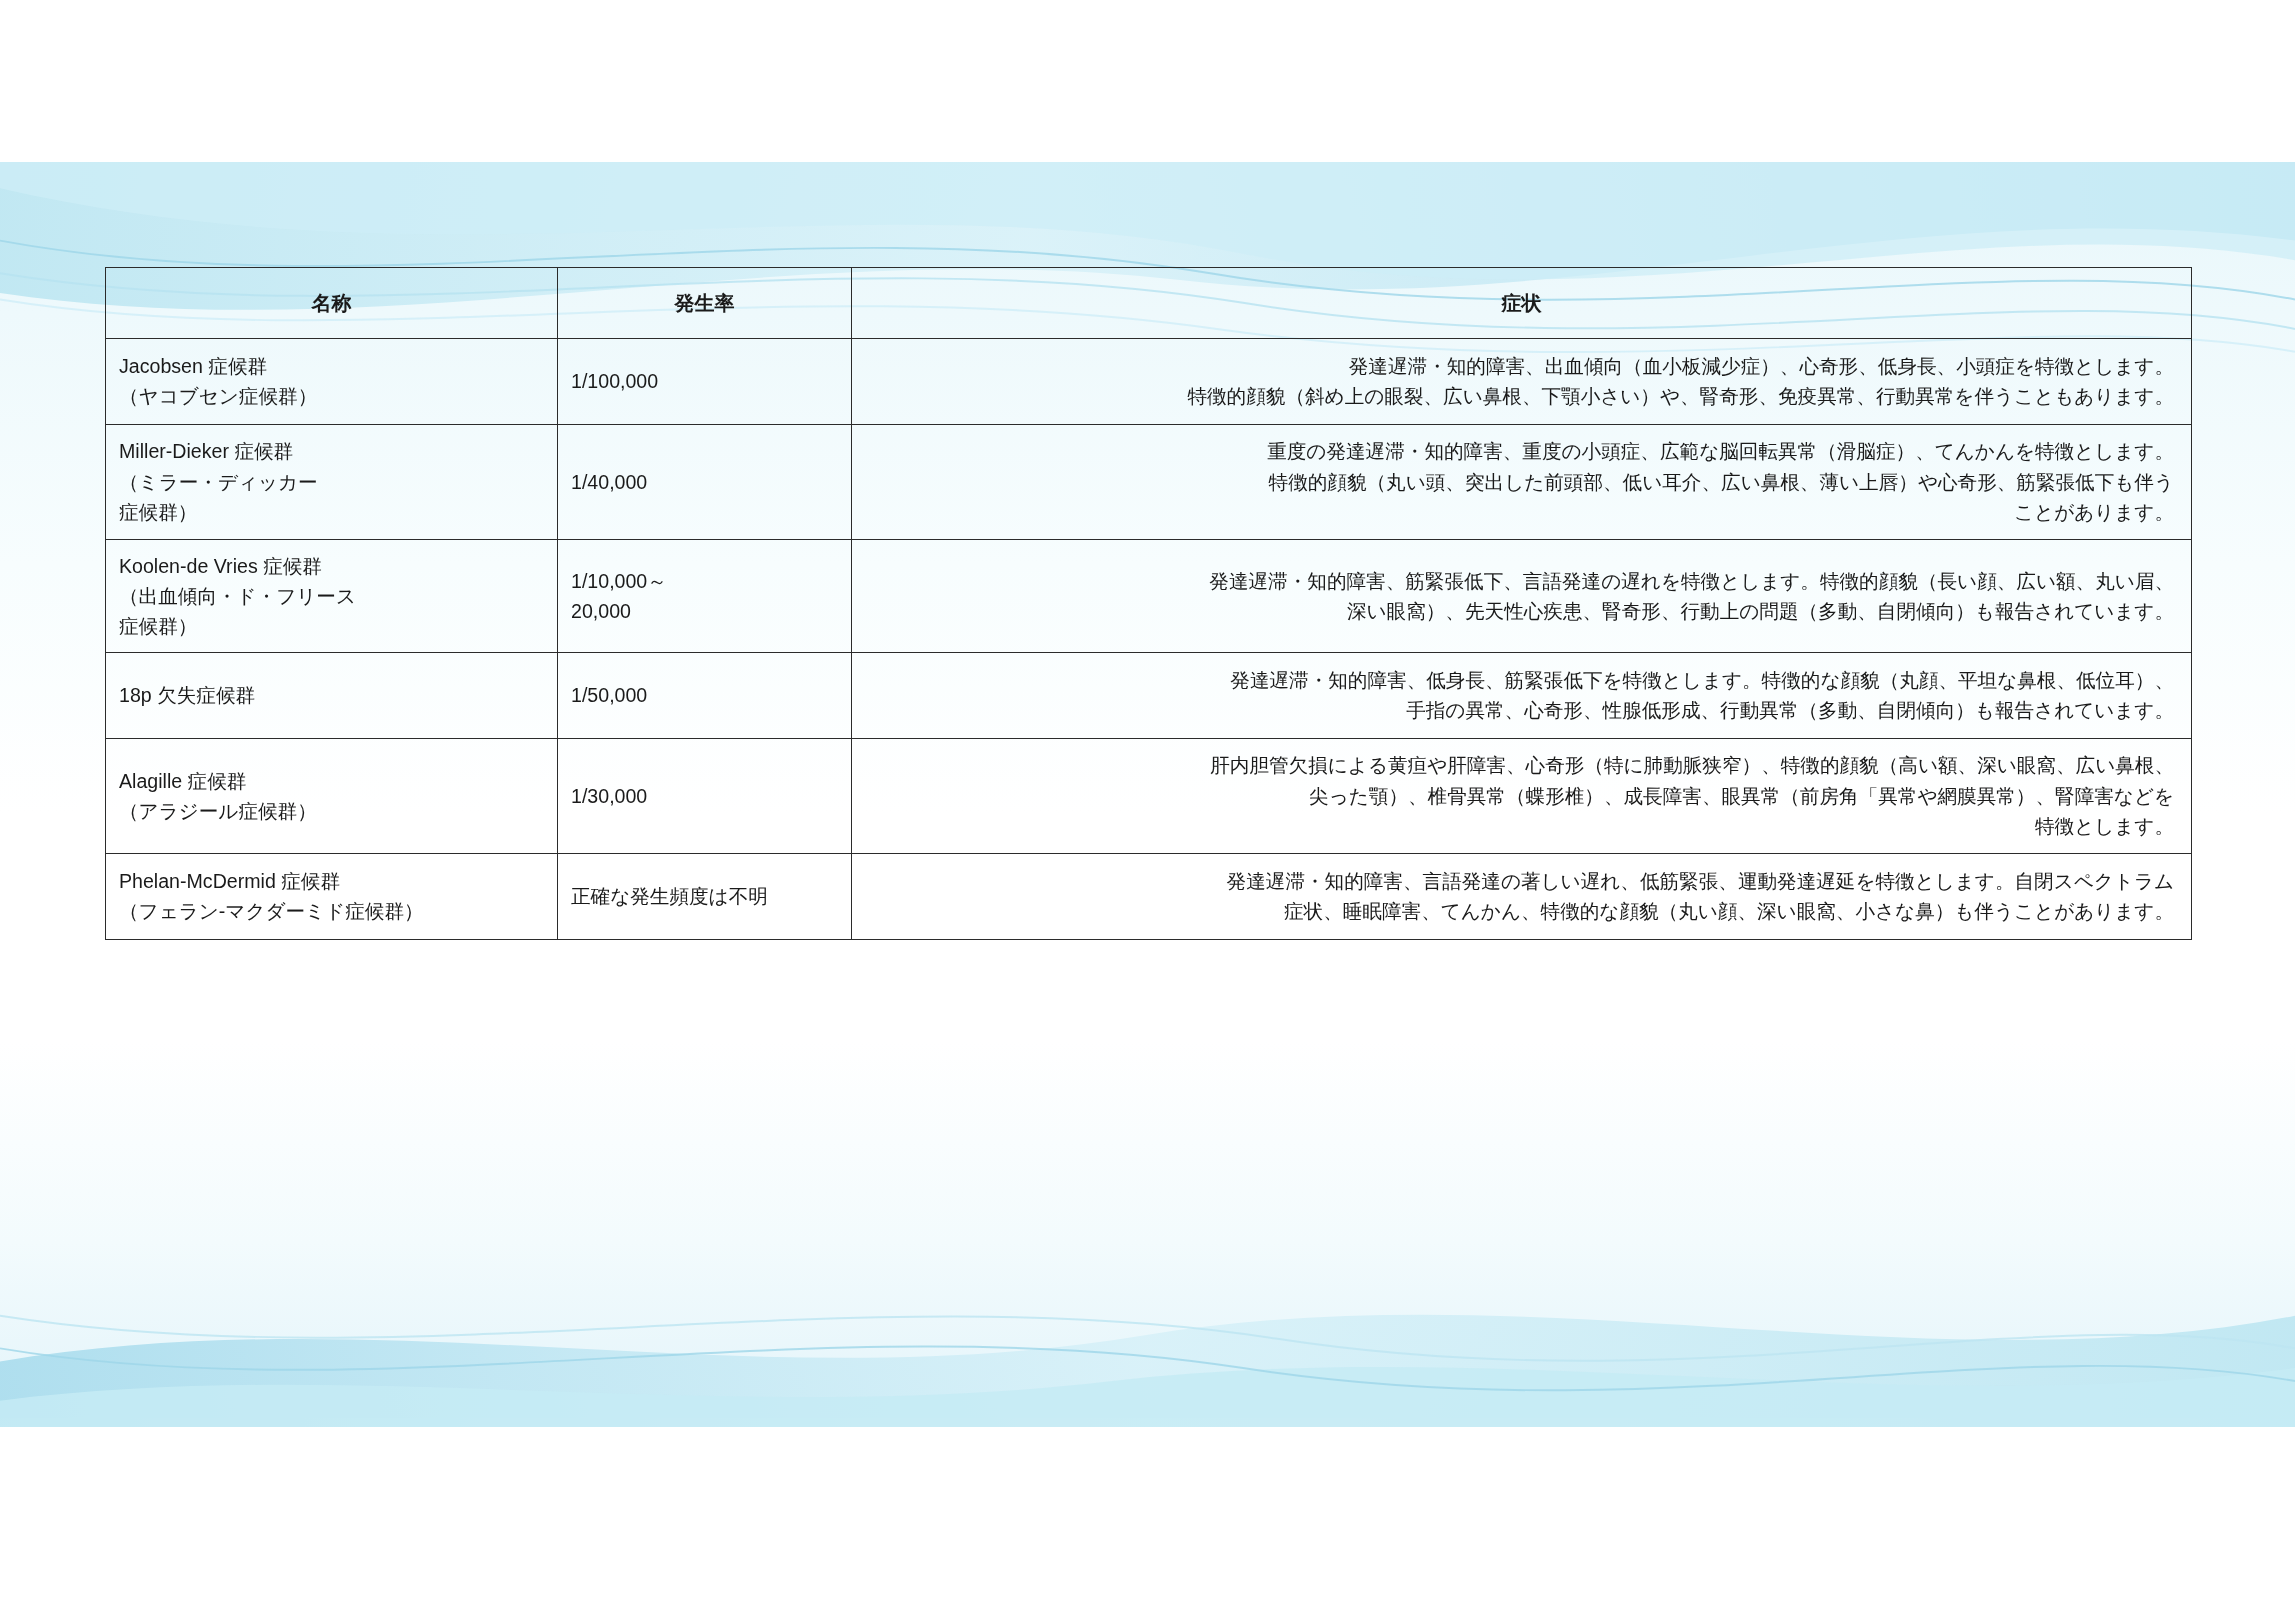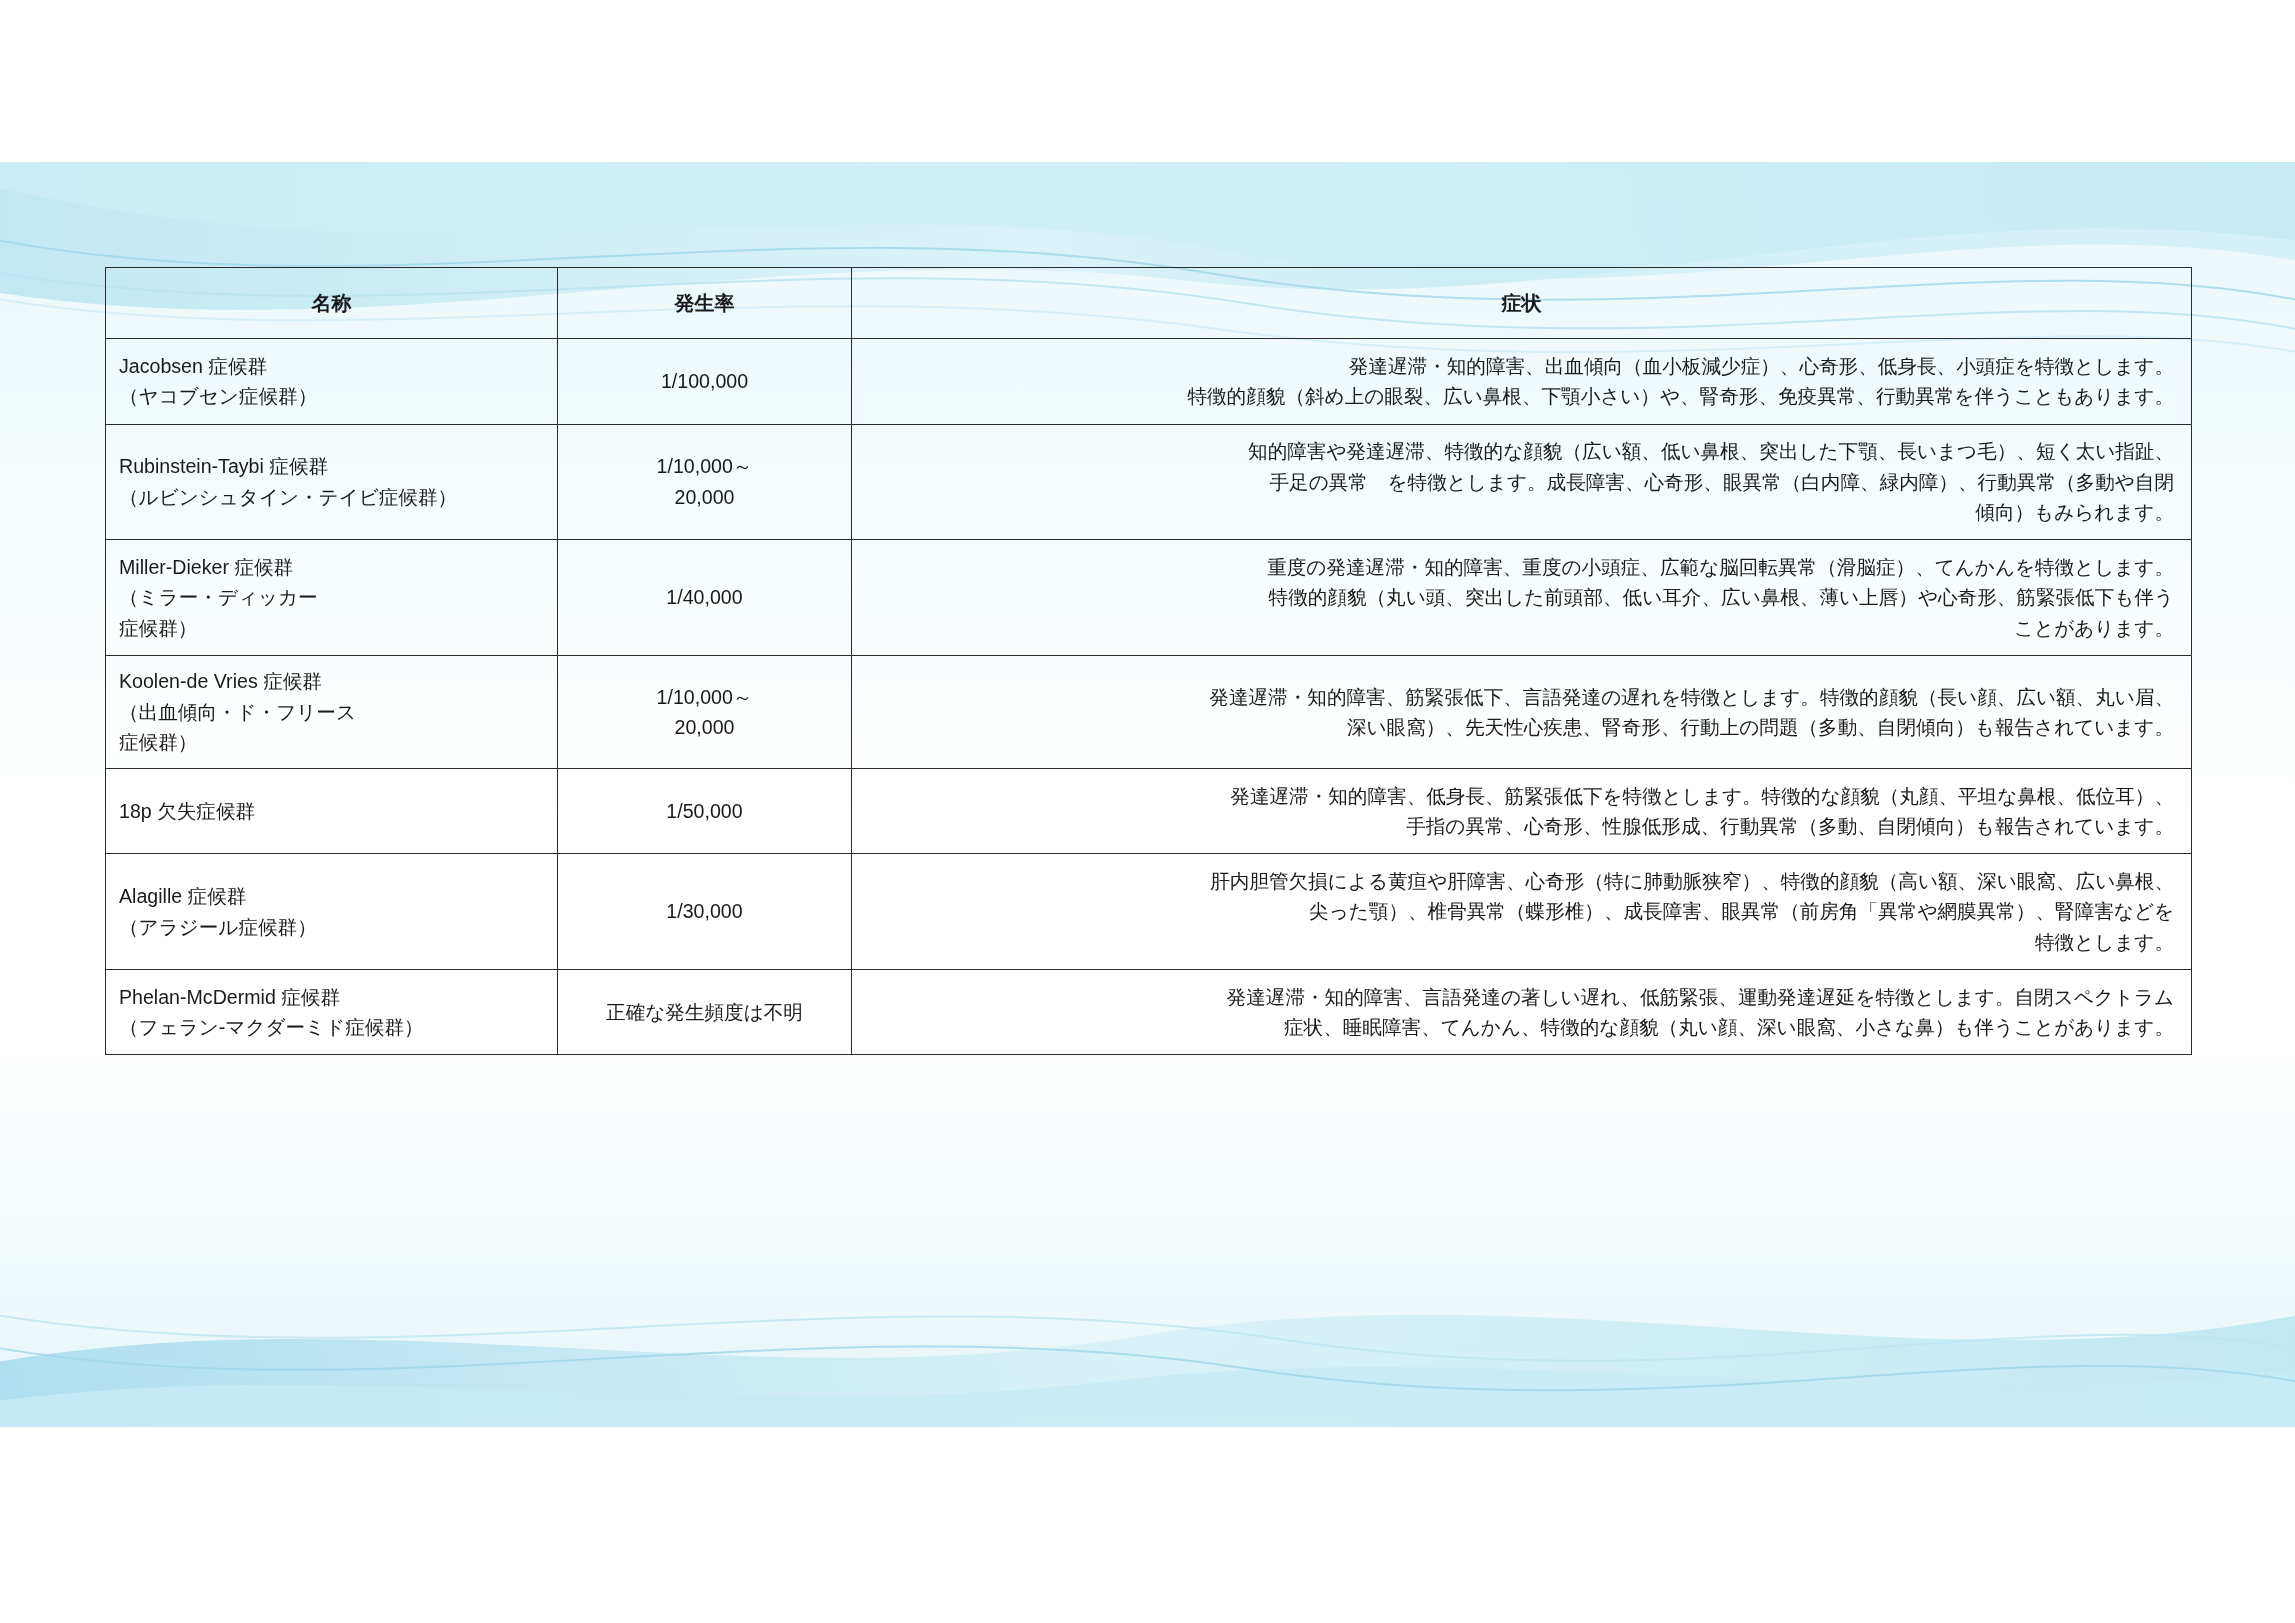--- a/index.html
+++ b/index.html
@@ -84,21 +84,21 @@
     white-space: pre-line;
   }
   .head .cell-inner {
     text-align: center;
     font-size: 20px;
     padding: 19.6px 13px;
   }
   .c-name-cell .cell-inner {
   }
   .c-rate-cell .cell-inner {
-    text-align: center;
+    text-align: left;
   }
   .c-symp-cell .cell-inner {
     text-align: right;
     padding: 11.8px 17px;
   }
   tr.row { height: 39px; }
 </style>
 </head>
 <body>
 
@@ -168,35 +168,20 @@
           <td class="c-rate-cell">
               <div class="cell-inner">1/100,000</div>
             </td>
           <td class="c-symp-cell">
               <div class="cell-inner">発達遅滞・知的障害、出血傾向（血小板減少症）、心奇形、低身長、小頭症を特徴とします。
 特徴的顔貌（斜め上の眼裂、広い鼻根、下顎小さい）や、腎奇形、免疫異常、行動異常を伴うこともあります。</div>
             </td>
         </tr>
         <tr class="row">
           <td class="c-name-cell">
-              <div class="cell-inner">Rubinstein-Taybi 症候群
-（ルビンシュタイン・テイビ症候群）</div>
-            </td>
-          <td class="c-rate-cell">
-              <div class="cell-inner">1/10,000～
-20,000</div>
-            </td>
-          <td class="c-symp-cell">
-              <div class="cell-inner">知的障害や発達遅滞、特徴的な顔貌（広い額、低い鼻根、突出した下顎、長いまつ毛）、短く太い指趾、
-手足の異常　を特徴とします。成長障害、心奇形、眼異常（白内障、緑内障）、行動異常（多動や自閉
-傾向）もみられます。</div>
-            </td>
-        </tr>
-        <tr class="row">
-          <td class="c-name-cell">
               <div class="cell-inner">Miller-Dieker 症候群
 （ミラー・ディッカー
 症候群）</div>
             </td>
           <td class="c-rate-cell">
               <div class="cell-inner">1/40,000</div>
             </td>
           <td class="c-symp-cell">
               <div class="cell-inner">重度の発達遅滞・知的障害、重度の小頭症、広範な脳回転異常（滑脳症）、てんかんを特徴とします。
 特徴的顔貌（丸い頭、突出した前頭部、低い耳介、広い鼻根、薄い上唇）や心奇形、筋緊張低下も伴う

